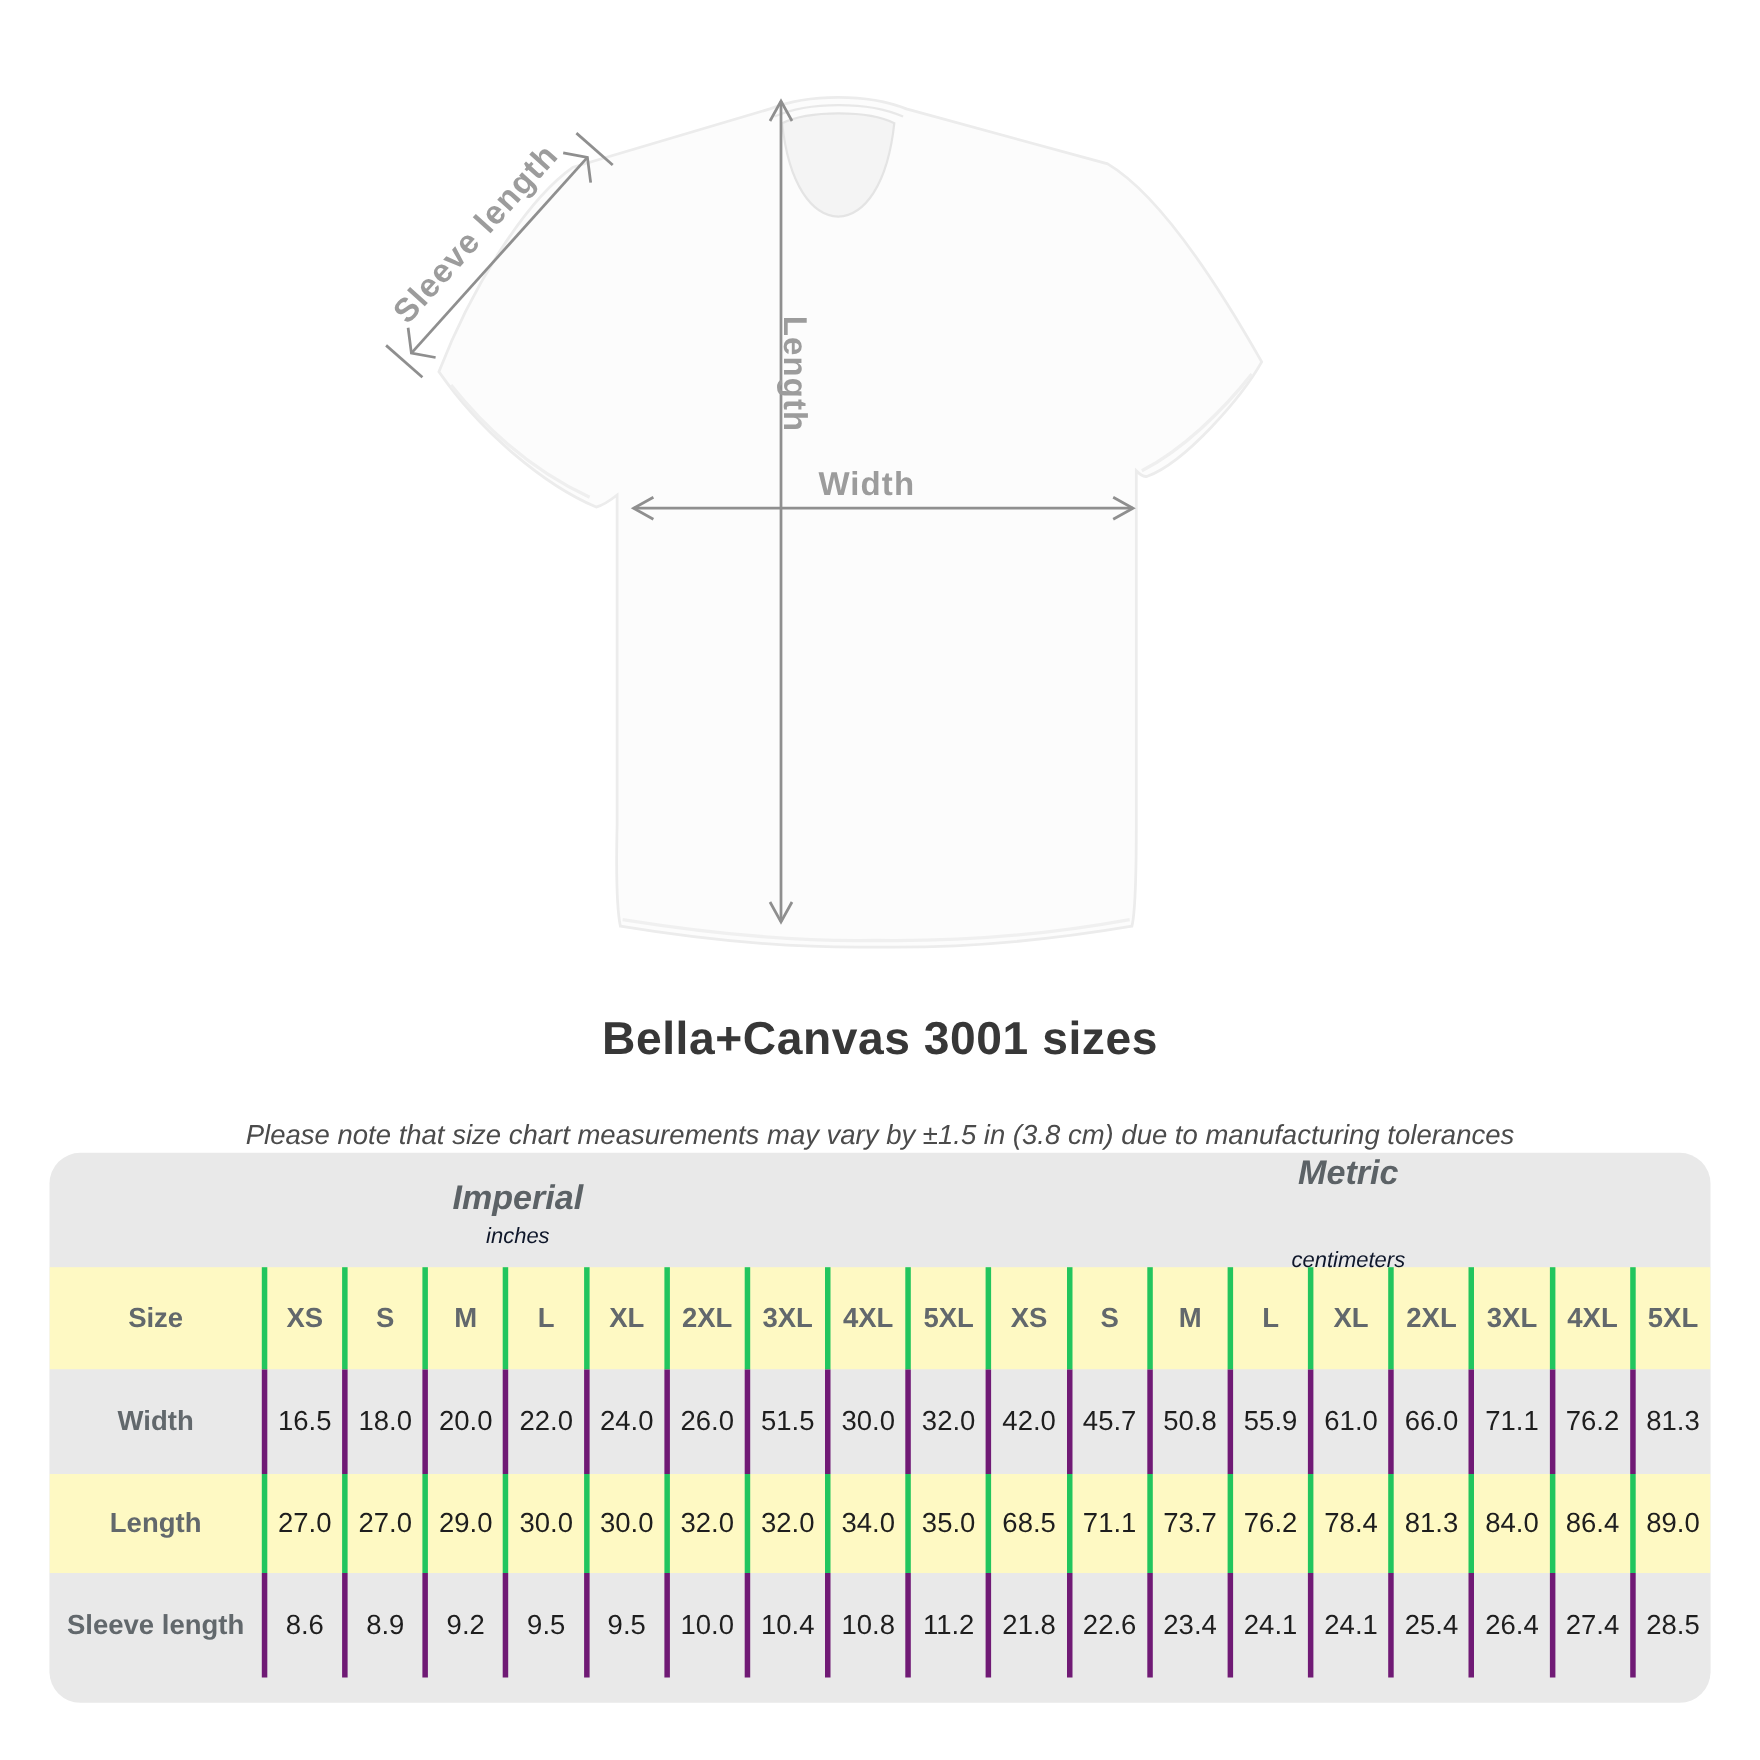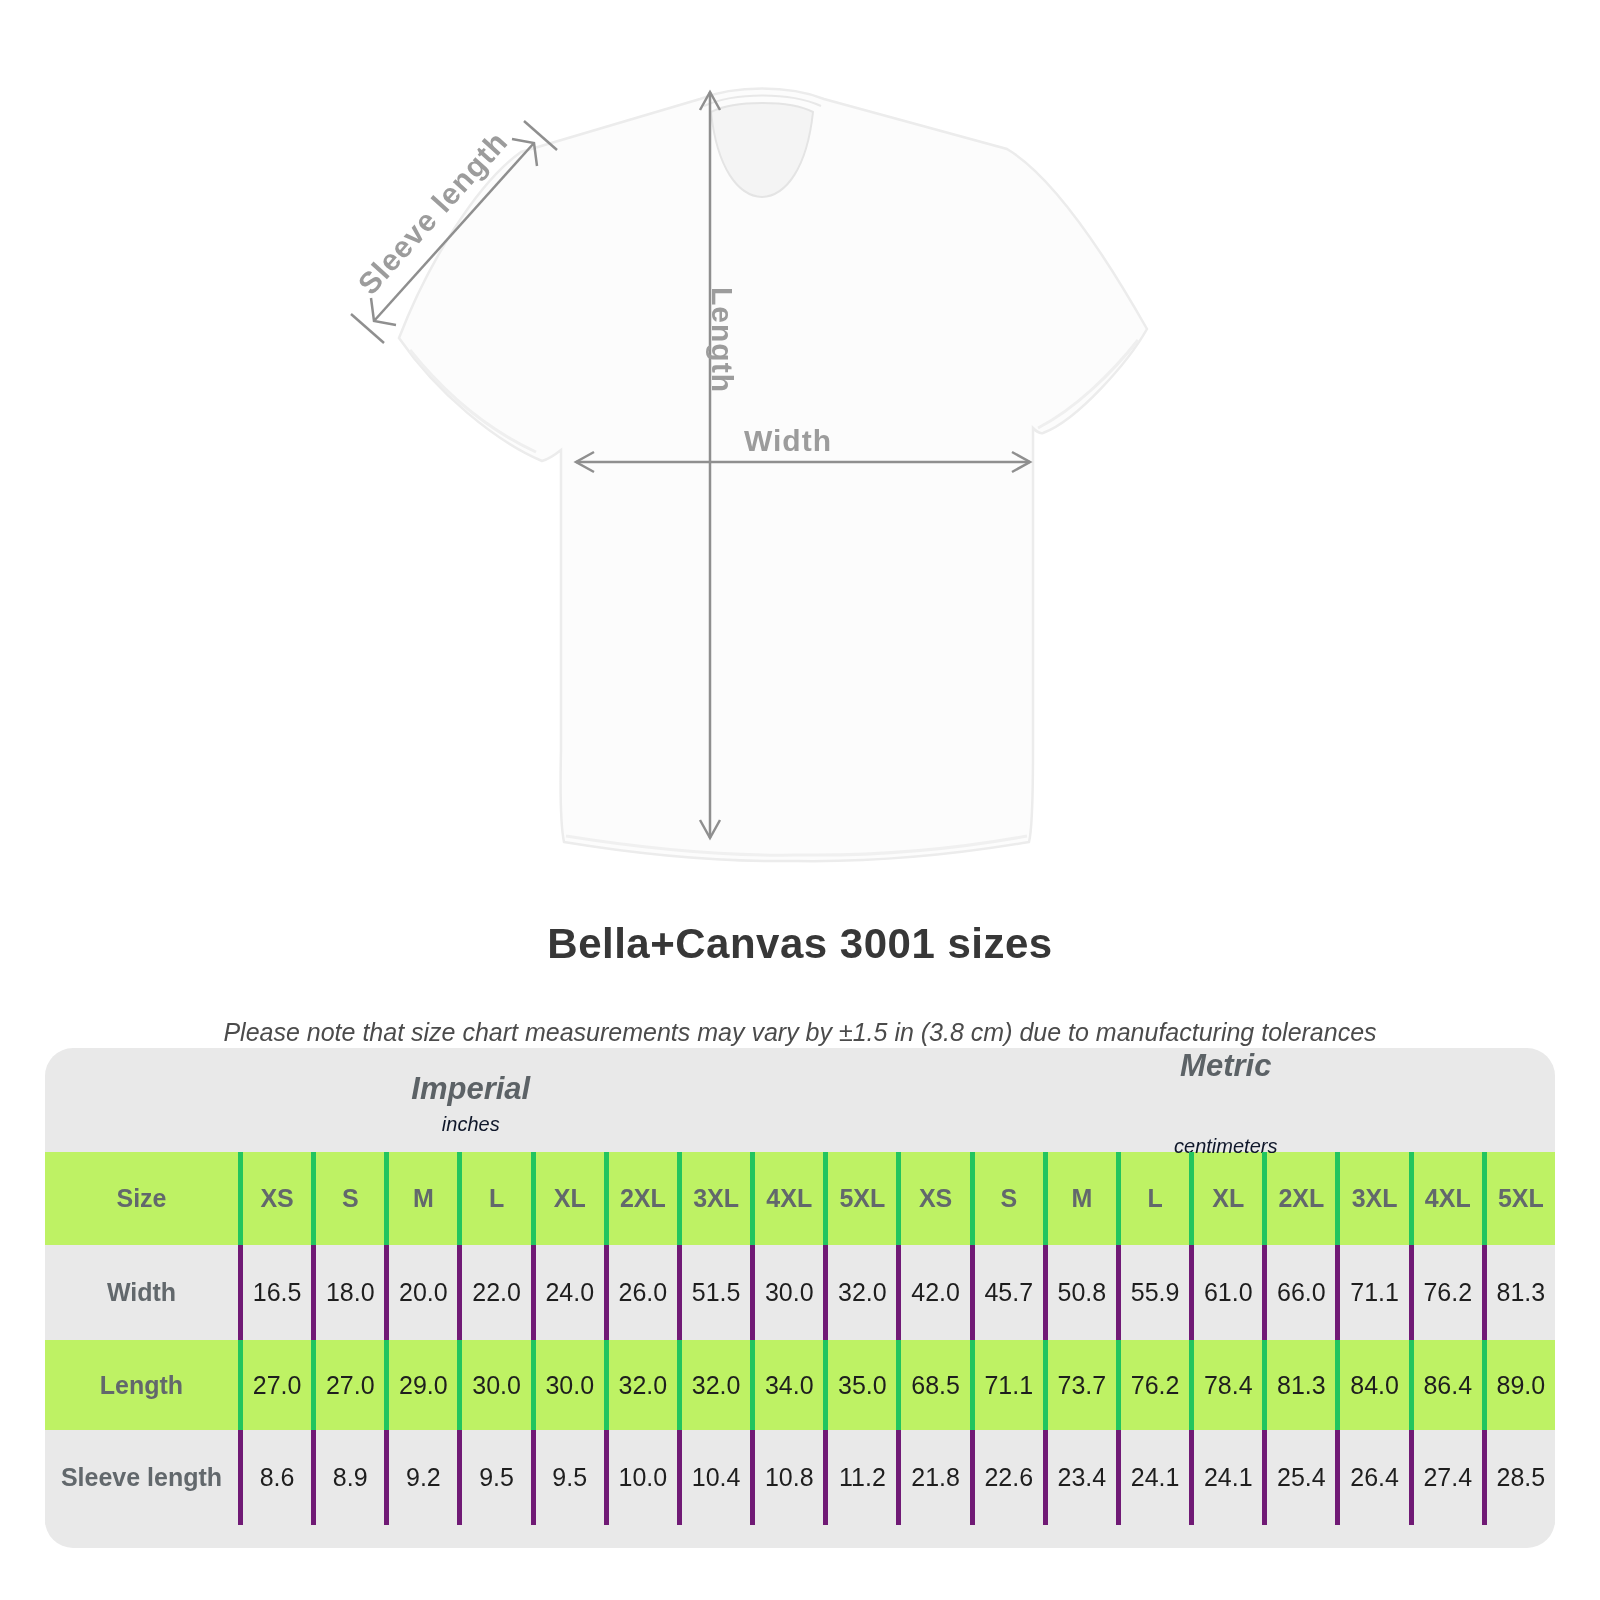--- a/index.html
+++ b/index.html
@@ -18,21 +18,21 @@
   
   #chart-title{position:absolute;left:0;top:920px;width:1600px;text-align:center;
                font-size:42px;font-weight:bold;color:#373737;letter-spacing:0.5px;}
   #chart-subtitle{position:absolute;left:0;top:1018px;width:1600px;text-align:center;
                   font-size:25px;font-style:italic;color:#4b4b4b;}
 
   
   #size-table{position:absolute;left:45px;top:1048px;width:1510px;height:500px;
               background:#e9e9e9;border-radius:28px;overflow:hidden;}
   .trow{display:grid;grid-template-columns:193px repeat(18,1fr);align-items:center;}
-  .trow.white{background:#bef264;}
+  .trow.white{background:#fef9c3;}
   .trow.gray{background:#e9e9e9;}
   .tcell{height:100%;display:flex;align-items:center;justify-content:center;
          font-size:25px;color:#1e1e1e;}
   .trow.white .tcell.sep{border-left:5px solid #22c55e;}
   .trow.gray  .tcell.sep{border-left:5px solid #701a75;}
   .tcell.rowlabel,.tcell.colhead{font-weight:bold;color:#62686c;}
   .unit-row{display:grid;grid-template-columns:193px repeat(18,1fr);height:104px;}
   .unit-cell{display:flex;flex-direction:column;align-items:center;justify-content:center;}
   .unit-label{font-size:31px;font-weight:bold;font-style:italic;color:#5c6266;}
   .unit-sub{font-size:20px;font-style:italic;color:#0f172a;margin-top:6px;}

